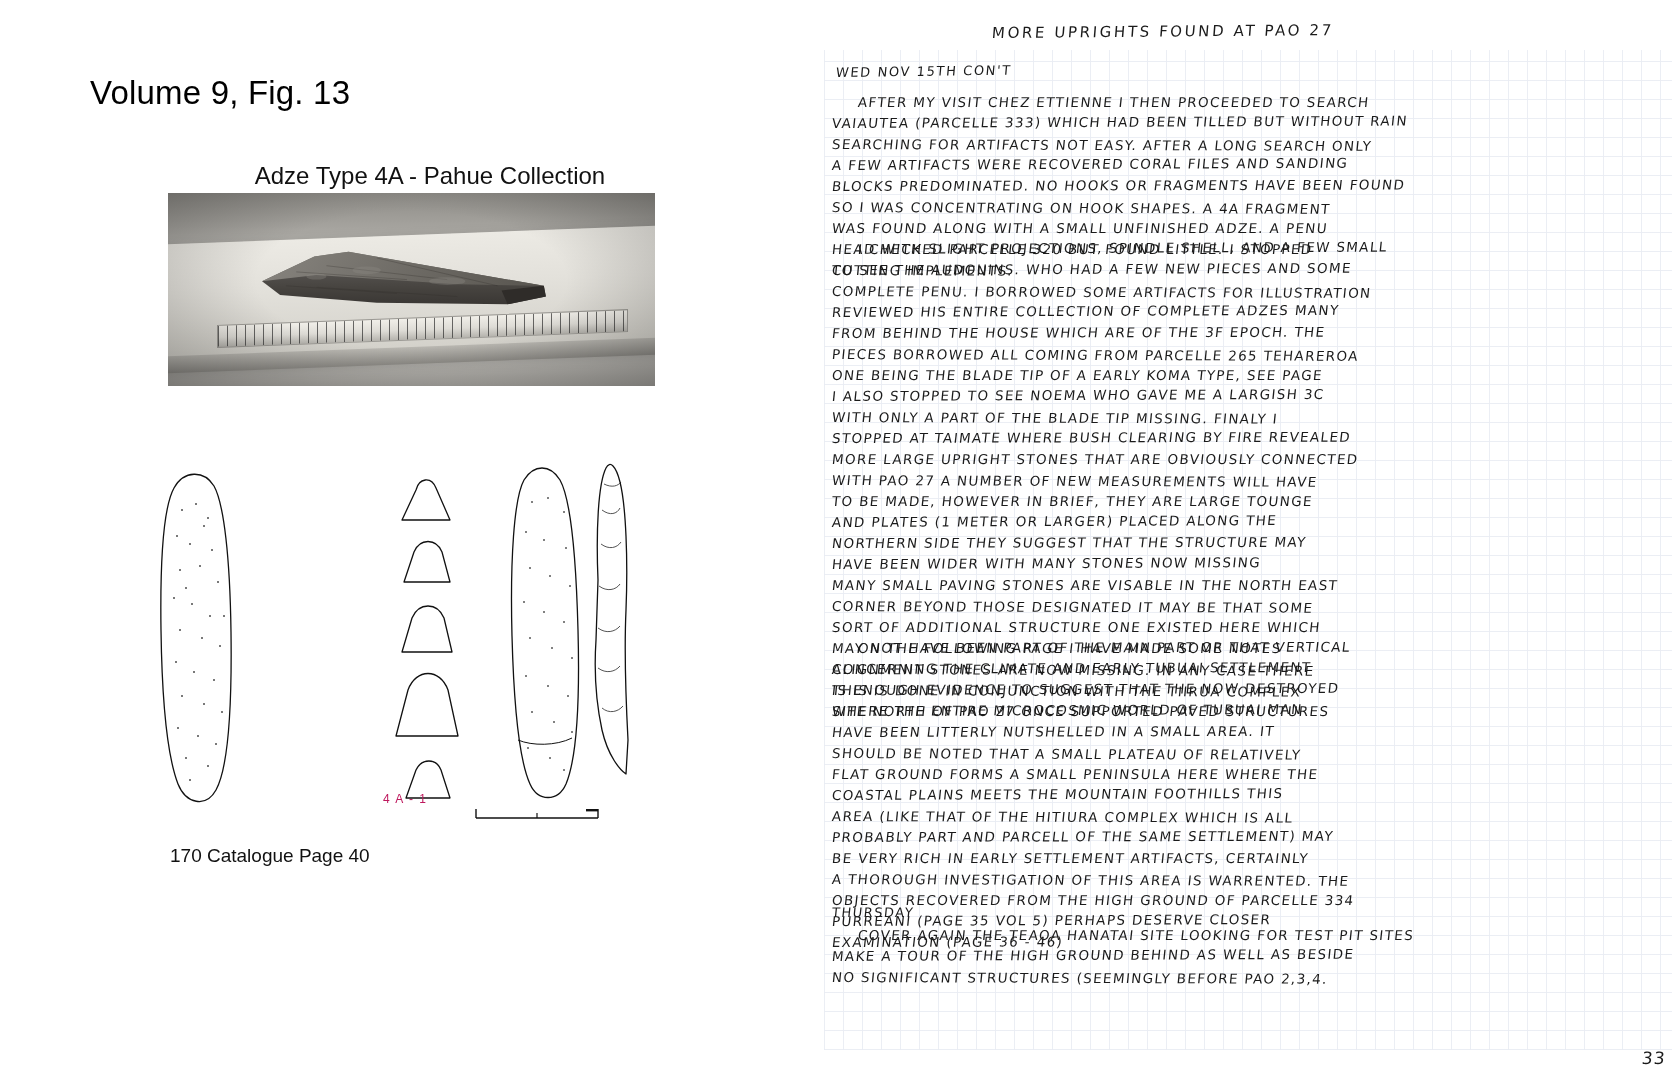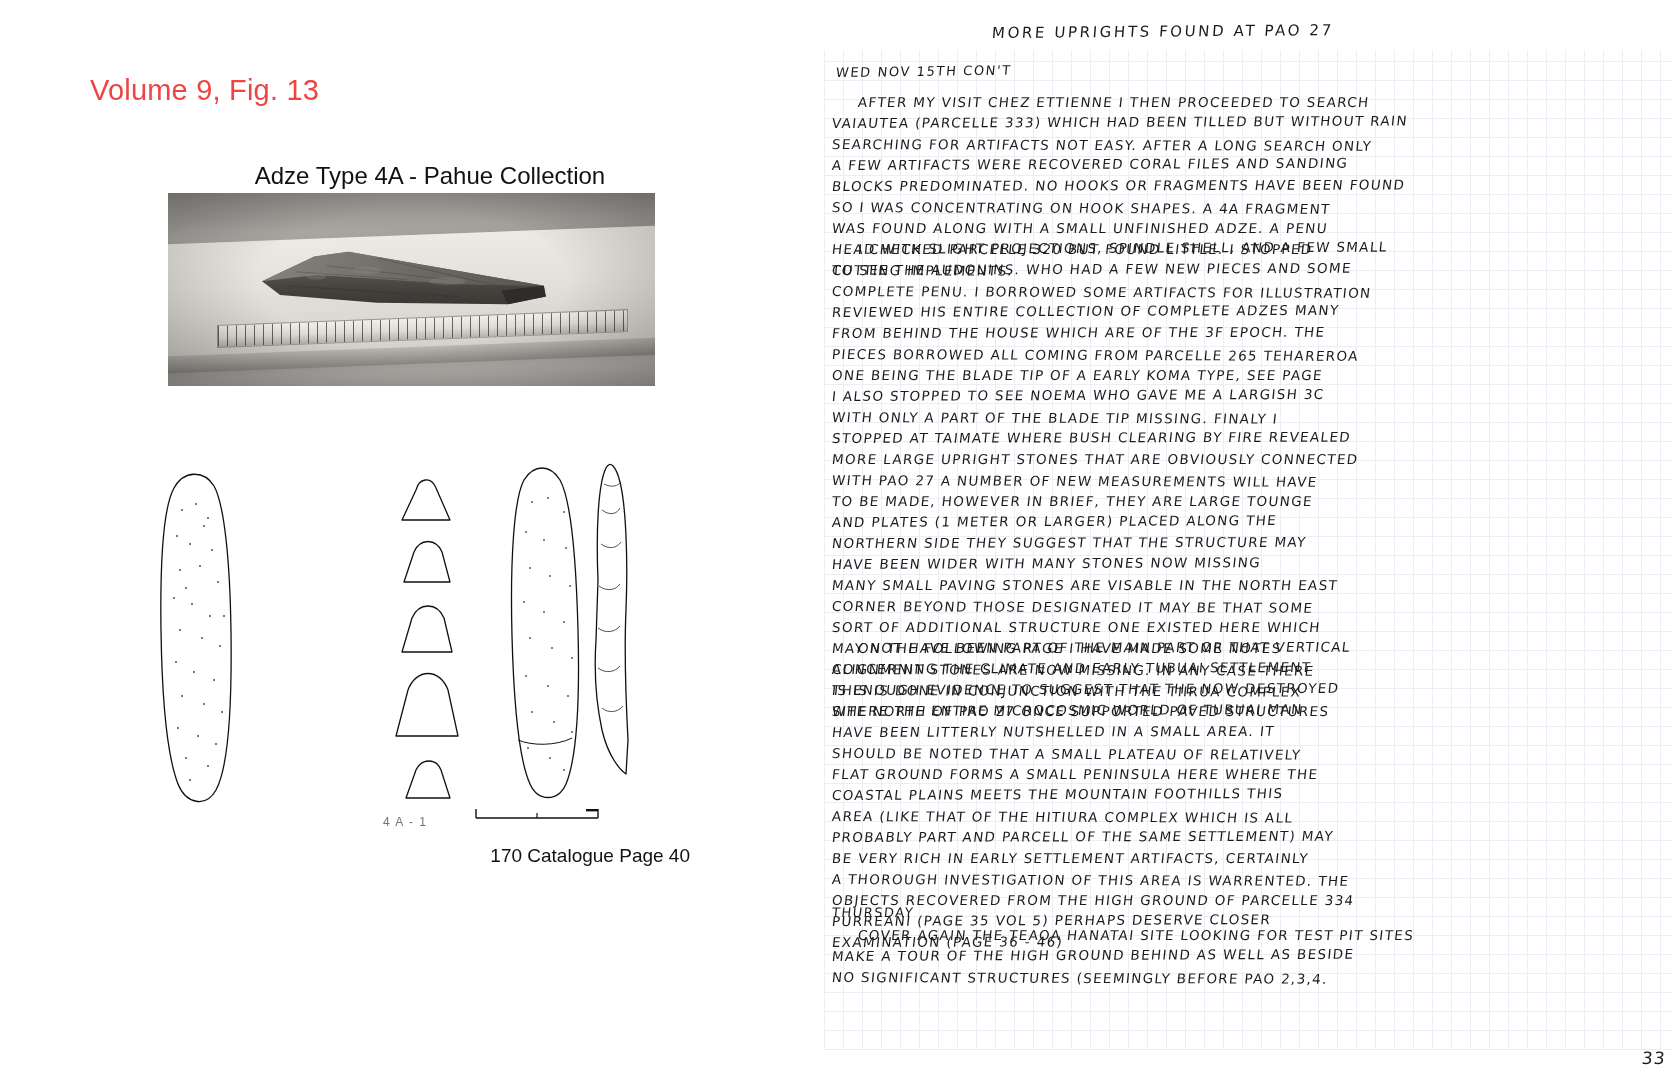--- a/index.html
+++ b/index.html
@@ -14,22 +14,22 @@
     background: #ffffff;
     overflow: hidden;
     font-family: "Liberation Sans", sans-serif;
   }
 
   
   .volume-title {
     position: absolute;
     left: 90px;
     top: 74px;
-    font-size: 29px;
-    color: #ef4444;
+    font-size: 33px;
+    color: #000000;
     letter-spacing: 0.2px;
     white-space: nowrap;
   }
   .plate-title {
     position: absolute;
     left: 170px;
     top: 162px;
     width: 520px;
     text-align: center;
     font-size: 24px;
@@ -112,41 +112,41 @@
     left: 120px;
     top: 440px;
     width: 520px;
     height: 400px;
   }
   .drawings svg { width: 100%; height: 100%; display: block; }
 
   .drawing-code {
     position: absolute;
     left: 383px;
-    top: 815px;
+    top: 792px;
     font-size: 12px;
     letter-spacing: 1.5px;
-    color: #737373;
+    color: #be185d;
     white-space: nowrap;
   }
   .scalebar {
     position: absolute;
     left: 474px;
     top: 805px;
     width: 126px;
     height: 16px;
   }
   .scalebar svg { width:100%; height:100%; display:block; }
 
   .catalogue-caption {
     position: absolute;
     left: 170px;
     top: 845px;
     width: 520px;
-    text-align: right;
+    text-align: left;
     font-size: 19px;
     color: #111;
     white-space: nowrap;
   }
 
   
   .journal {
     position: absolute;
     left: 806px;
     top: 0;

